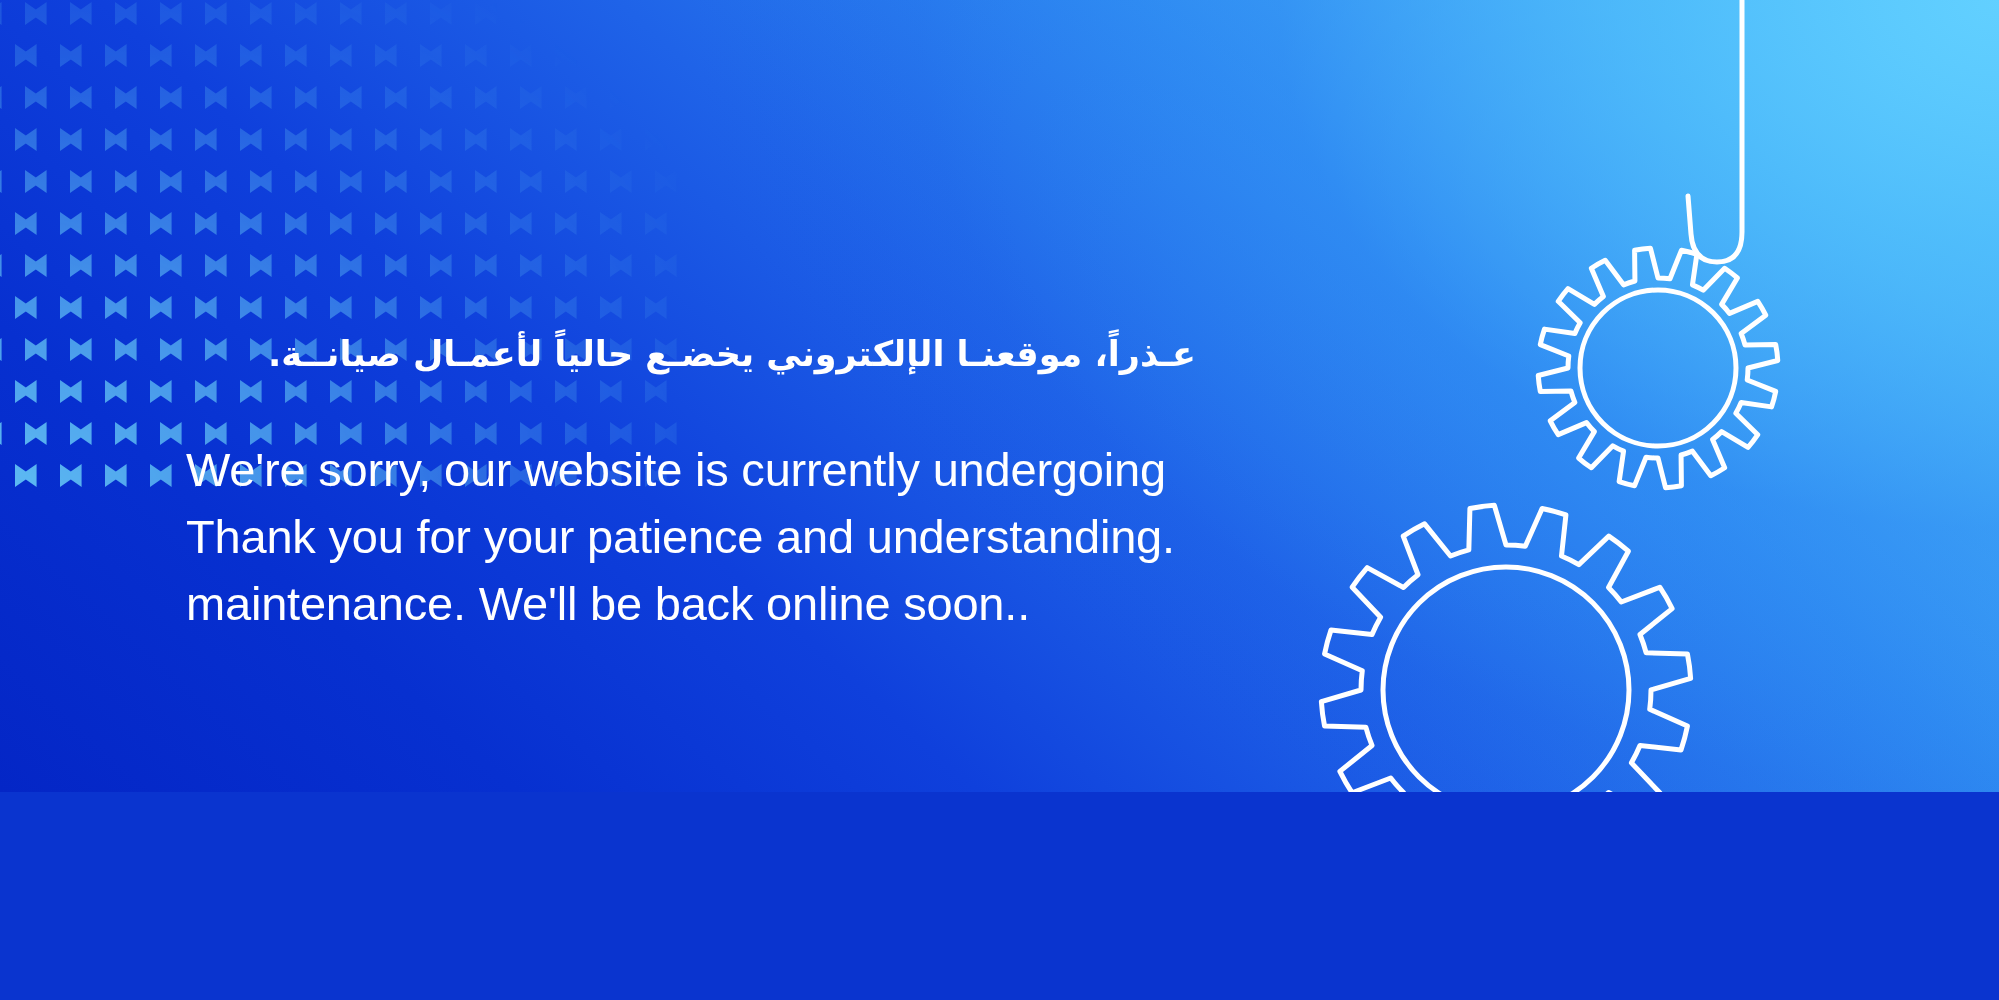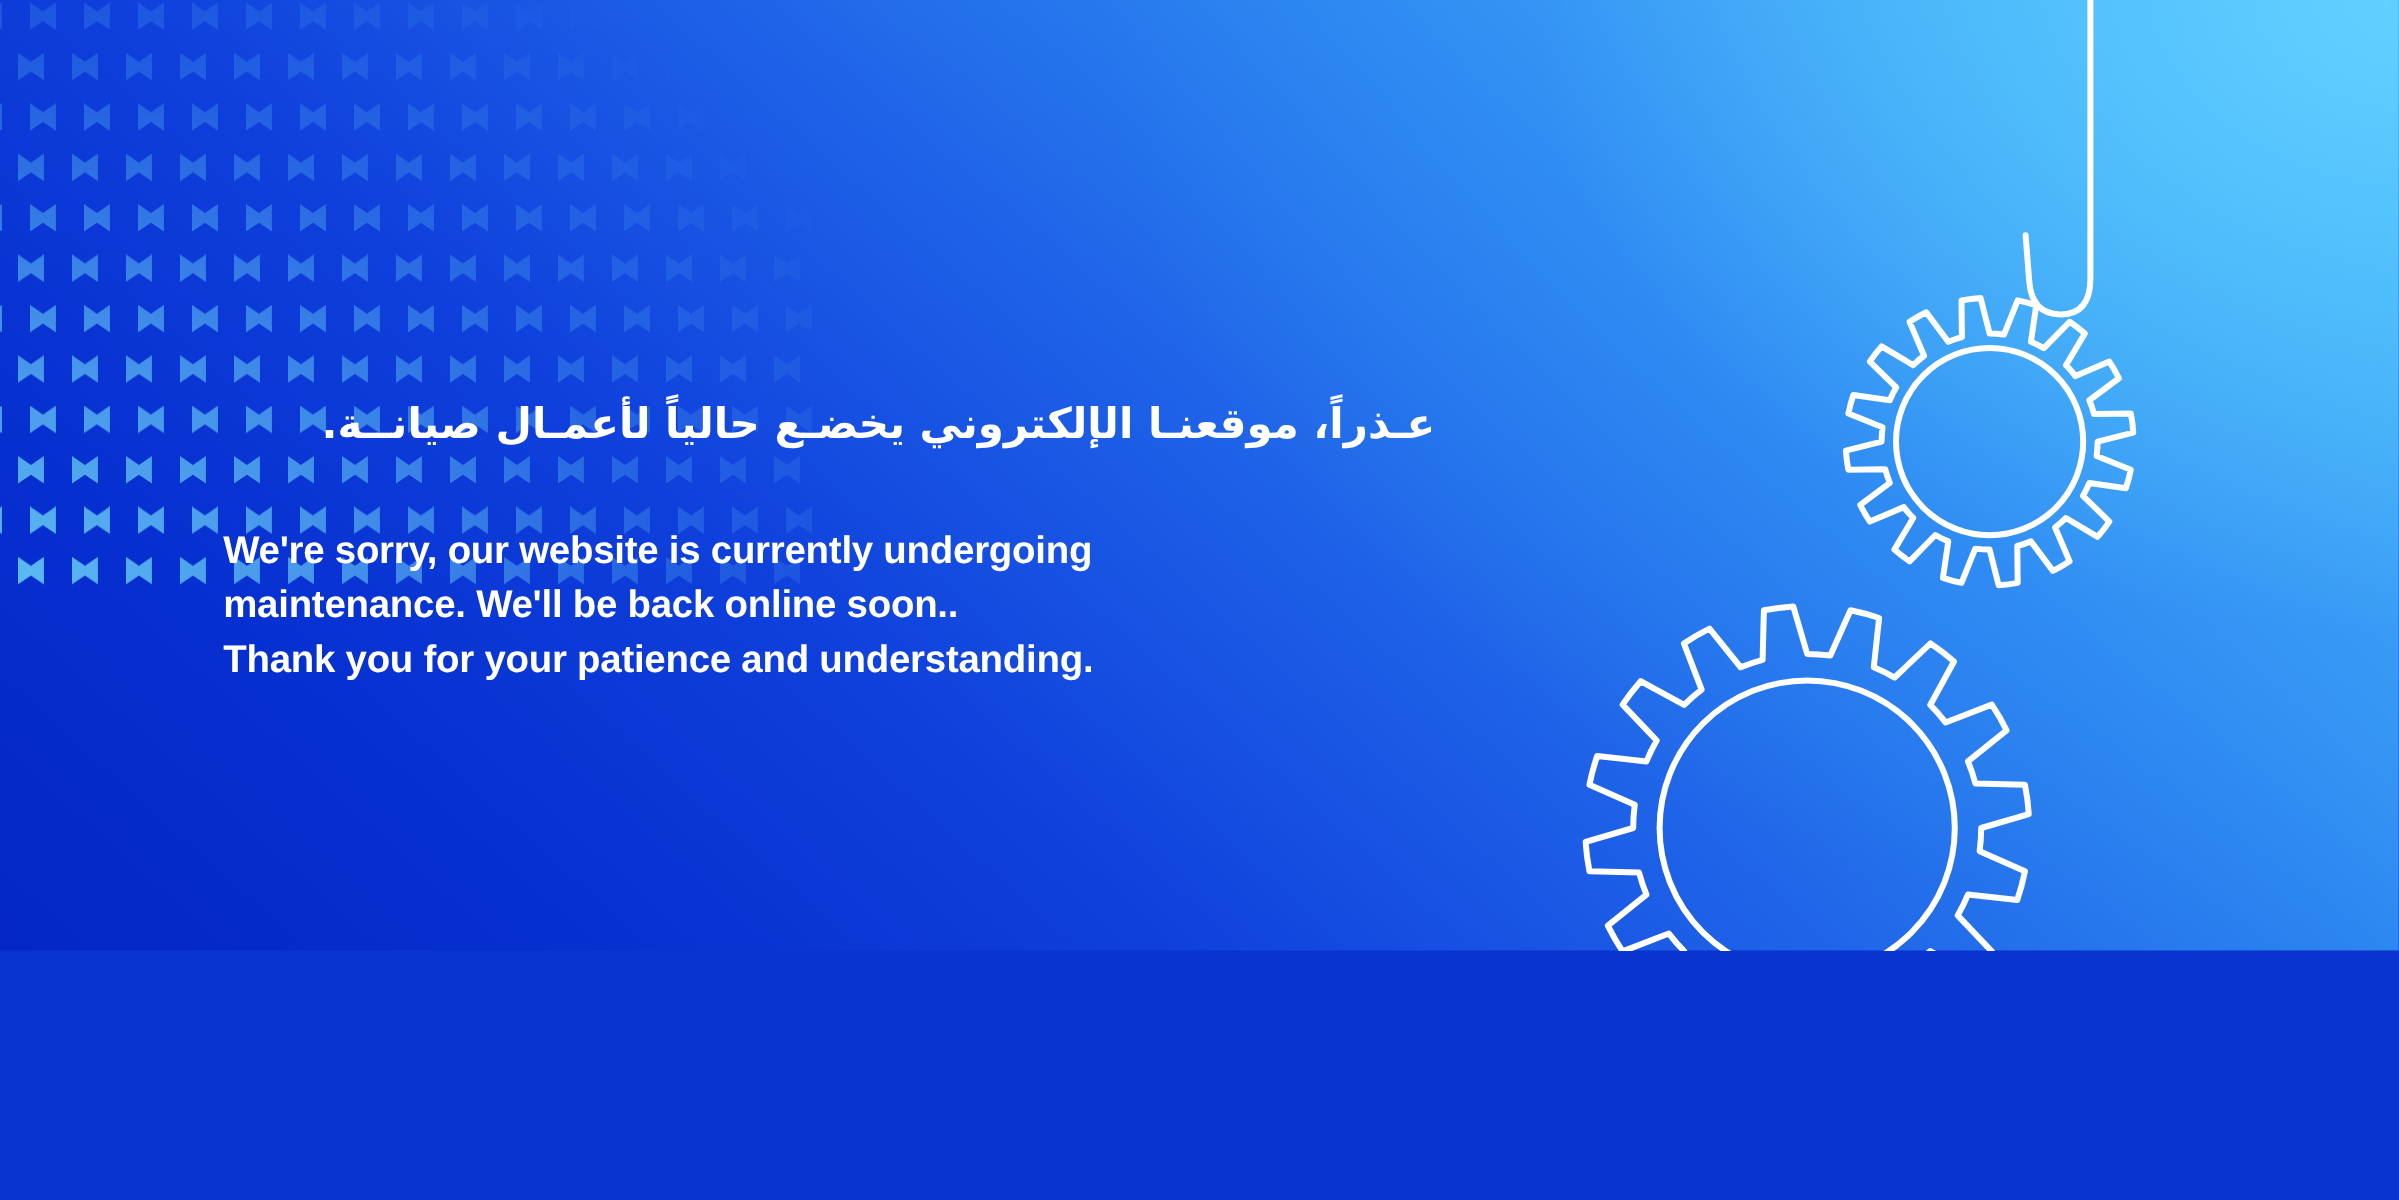--- a/index.html
+++ b/index.html
@@ -56,22 +56,22 @@
     line-height:1.42;
     letter-spacing:0.2px;
     white-space:nowrap;
   }
 
   #english-paragraph { margin-top:56px; }
 
   .en-line {
     color:#ffffff;
     font-family:"Liberation Sans", "DejaVu Sans", sans-serif;
-    font-size:32px;
-    font-weight:700;
+    font-size:47px;
+    font-weight:400;
     line-height:1.43;
     letter-spacing:-0.2px;
     white-space:nowrap;
   }
 </style>
 </head>
 <body>
 
 <div id="stage">
 
@@ -326,19 +326,19 @@
   </svg>
 
   <div id="message-block">
 
     <div>
       <div class="ar-line">عـذراً، موقعنـا الإلكتروني يخضـع حالياً لأعمـال صيانــة.</div>
     </div>
 
     <div id="english-paragraph">
       <div class="en-line">We're sorry, our website is currently undergoing</div>
+      <div class="en-line">Thank you for your patience and understanding.</div>
       <div class="en-line">maintenance. We'll be back online soon..</div>
-      <div class="en-line">Thank you for your patience and understanding.</div>
     </div>
 
   </div>
 
 </div>
 
 </body></html>

